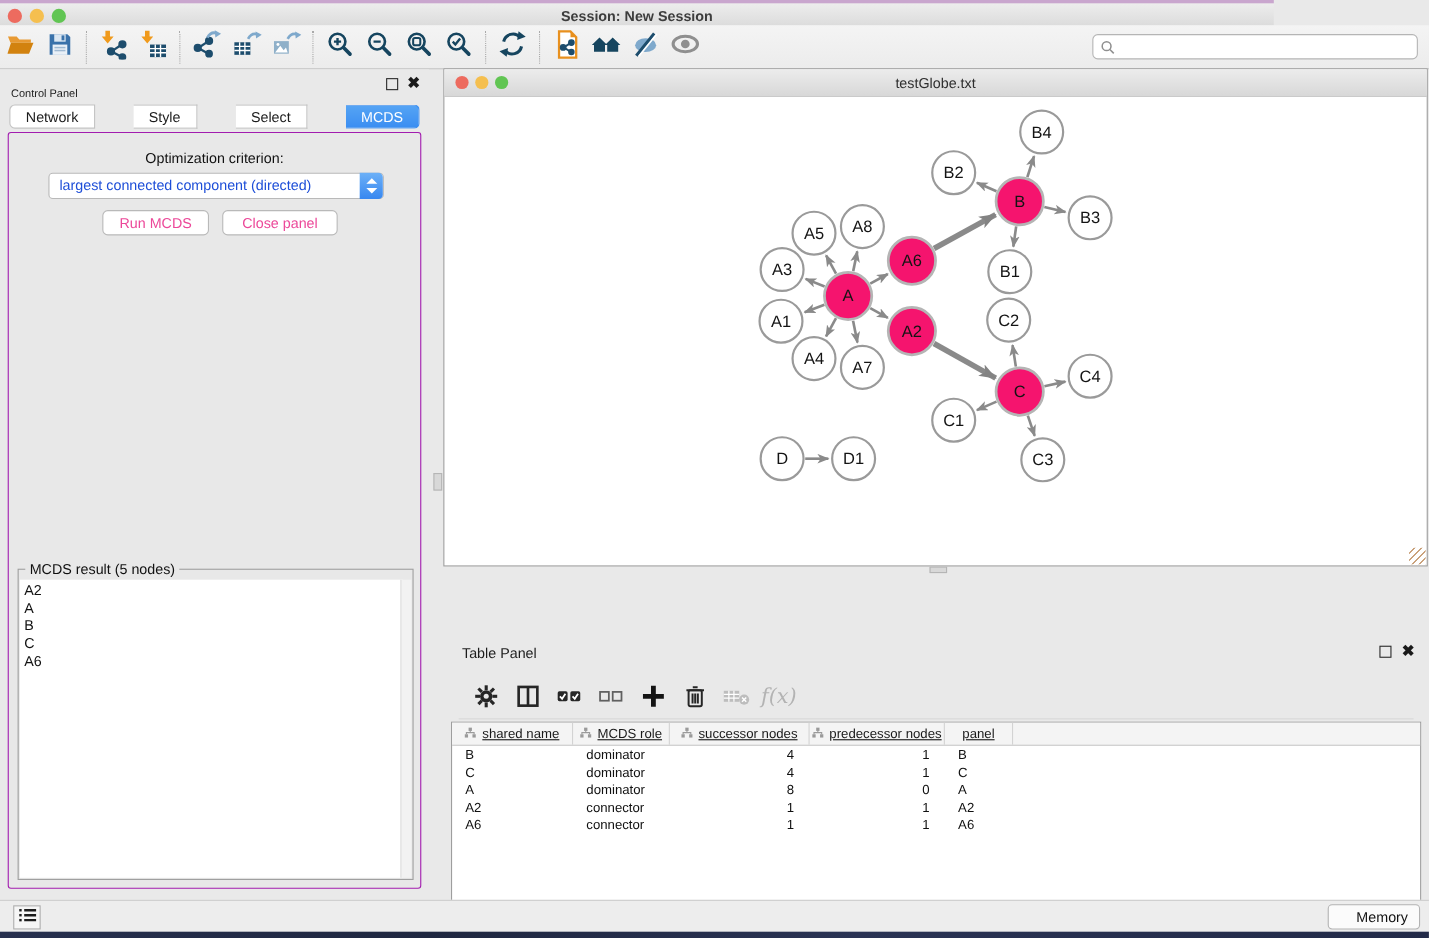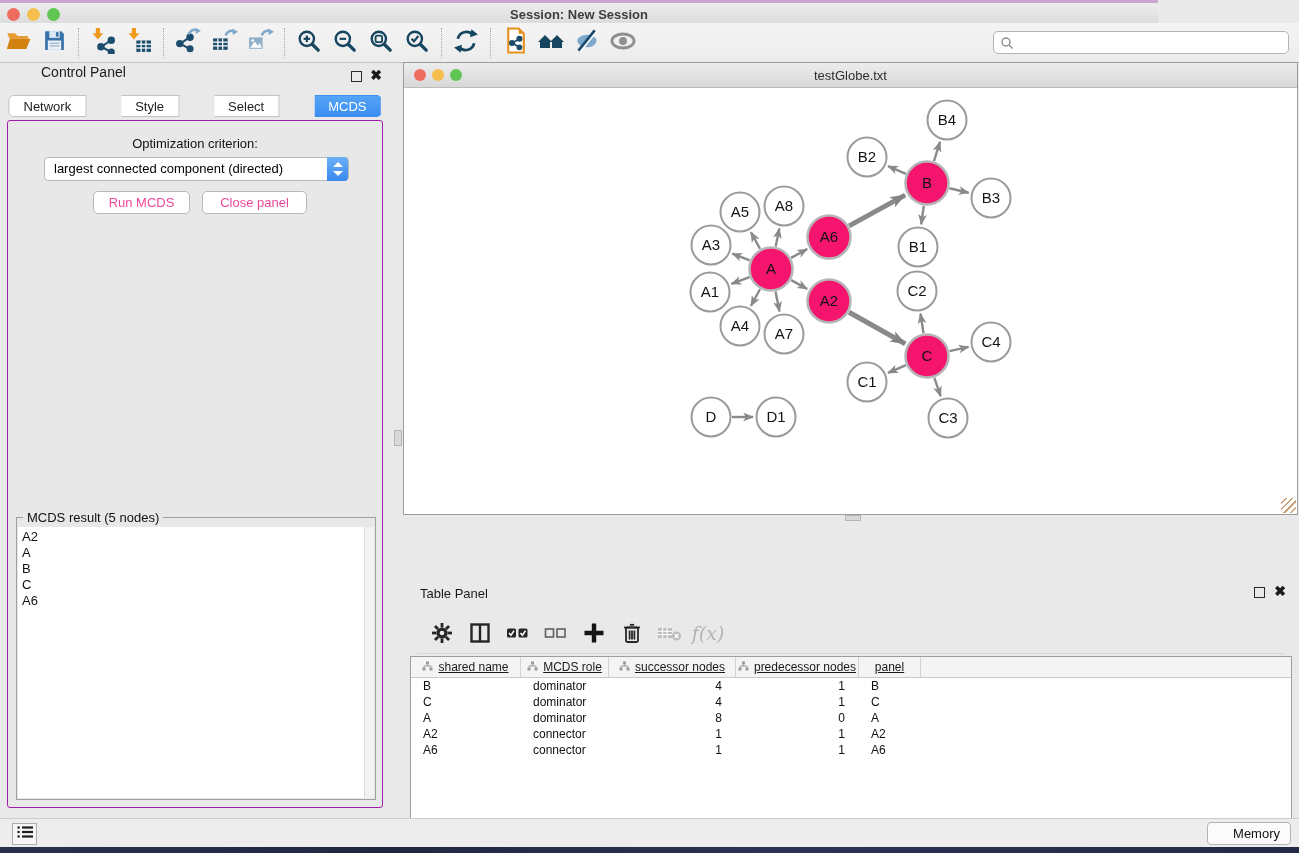--- a/index.html
+++ b/index.html
@@ -21,35 +21,35 @@
   .tb-sep { width:1px; height:30px; border-left:1px dotted #a9a9a9; margin:0 6px; }
   #search-wrap { position:absolute; right:10px; top:8px; }
   #search-input { width:296px; height:23px; border:1px solid #b5b5b5; border-radius:5px;
     background:#fff; padding:0 6px 0 24px; font-size:12px; color:#333; outline:none; }
   #search-mag { position:absolute; left:7px; top:5px; }
 
   
   #control-panel { position:absolute; left:0; top:63px; width:390px; height:753px;
     background:#e9e9e9; }
   #cp-header { position:absolute; left:0; top:0; width:100%; height:28px; }
-  #cp-title { position:absolute; left:10px; top:1px; font-size:14px; color:#1c1c1c;margin-left:31px; }
+  #cp-title { position:absolute; left:10px; top:17px; font-size:10px; color:#1c1c1c; }
   .panel-float { position:absolute; top:8px; width:11px; height:11px; border:1.5px solid #2a2a2a; }
   .panel-close { position:absolute; top:4px; font-size:14px; font-weight:bold; color:#1a1a1a; }
   #cp-tabs { position:absolute; left:50%; transform:translateX(-50%); top:32px; display:flex;gap:35px; }
   .seg-tab { height:22px; line-height:22px; padding:0 14px; font-size:13px; color:#1c1c1c;
     background:#fff; border:1px solid #c3c3c3; border-left:none; }
   .seg-tab:first-child { border-left:1px solid #c3c3c3; border-radius:5px 0 0 5px; }
   .seg-tab:last-child { border-radius:0 5px 5px 0; }
   .seg-tab.active { background:linear-gradient(#55a4f4,#3b8ef2); color:#fff; border-color:#3b8ef2; }
   #cp-body { position:absolute; left:7px; top:57px; width:376px; height:688px;
     background:#e8e8e8; border:1px solid #a21caf; border-radius:3px; }
   #opt-label { position:absolute; left:0; width:100%; top:15px; text-align:center;
     font-size:13px; color:#111; }
   #criterion-select { position:absolute; left:36px; top:36px; width:305px; height:24px;
-    background:#fff; border:1px solid #b9b9b9; border-radius:4px; font-size:13px; color:#000000;
+    background:#fff; border:1px solid #b9b9b9; border-radius:4px; font-size:13px; color:#1d4ed8;
     line-height:22px; padding-left:9px; }
   #criterion-stepper { position:absolute; right:0; top:-1px; width:21px; height:24px;
     background:linear-gradient(#6cb0f7,#3787f0); border-radius:0 4px 4px 0; }
   .step-up { position:absolute; left:5.5px; top:5px; width:0; height:0;
     border-left:5px solid transparent; border-right:5px solid transparent; border-bottom:5px solid #fff; }
   .step-dn { position:absolute; left:5.5px; bottom:5px; width:0; height:0;
     border-left:5px solid transparent; border-right:5px solid transparent; border-top:5px solid #fff; }
   .cp-btn { position:absolute; top:70px; height:23px; background:#fff; border:1px solid #b9b9b9;
     border-radius:5px; font-size:13px; color:#ec4899; text-align:center; line-height:21px; }
   #run-btn { left:85px; width:97px; }

